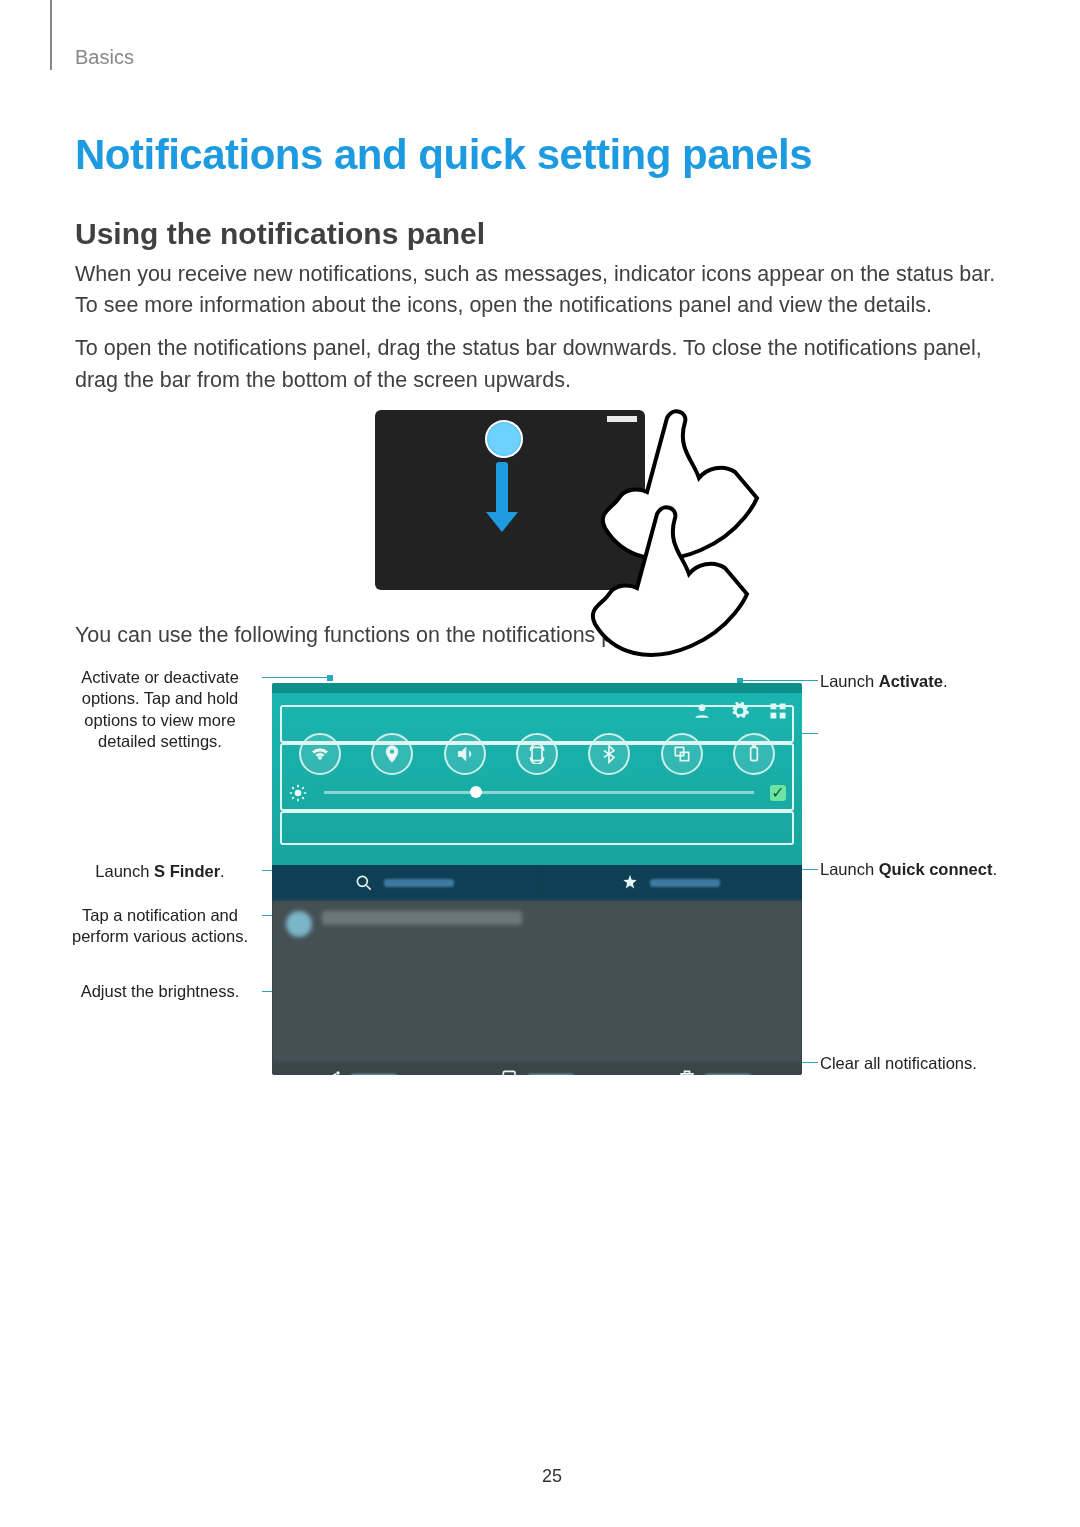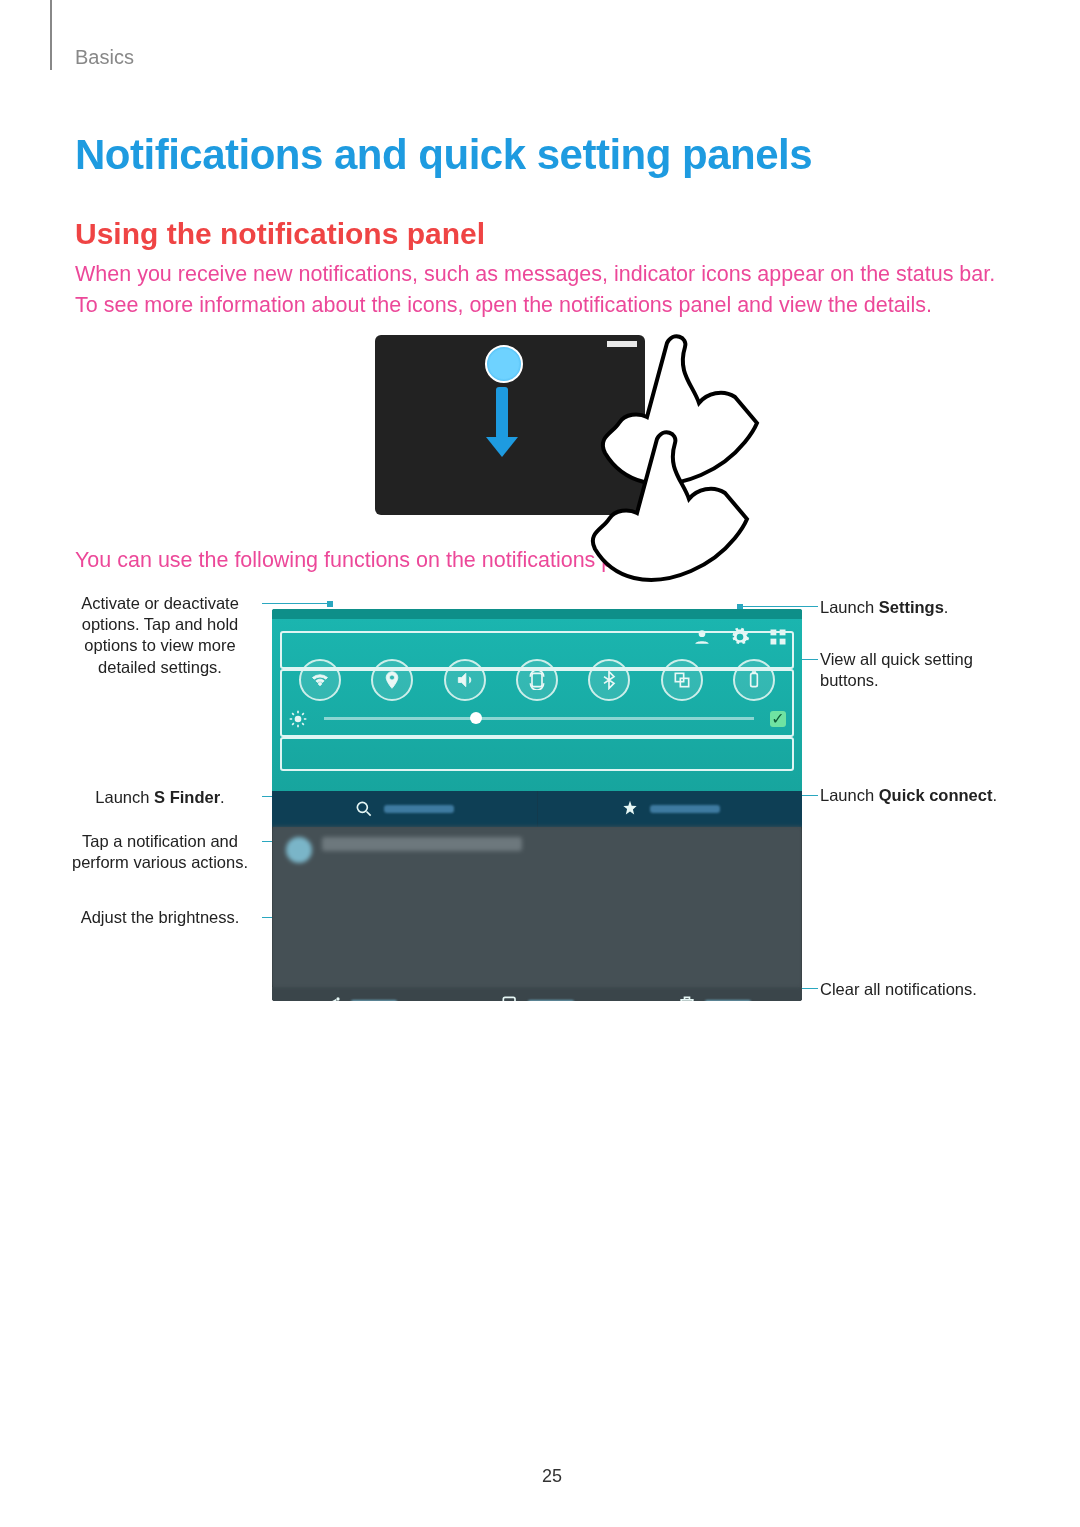--- a/index.html
+++ b/index.html
@@ -33,30 +33,30 @@
     border-left: 2px solid #888;
   }
   h1.main-title {
     color: #1e9be0;
     font-weight: 700;
     font-size: 42px;
     margin: 62px 0 20px 0;
     letter-spacing: -0.5px;
   }
   h2.sub-title {
-    color: #ef4444;
+    color: #404040;
     font-weight: 700;
     font-size: 30px;
     margin: 38px 0 8px 0;
   }
   p.body {
     font-size: 21.5px;
     line-height: 1.45;
     margin: 4px 0 12px 0;
-    color: #ec4899;
+    color: #404040;
   }
 
   
   .gesture-figure {
     width: 330px;
     margin: 14px auto 30px auto;
   }
   .tablet {
     width: 270px;
     height: 180px;
@@ -261,20 +261,21 @@
 <div class="side-rule"></div>
 
 <div class="page">
   <div class="breadcrumb">Basics</div>
 
   <h1 class="main-title">Notifications and quick setting panels</h1>
 
   <h2 class="sub-title">Using the notifications panel</h2>
 
   <p class="body">When you receive new notifications, such as messages, indicator icons appear on the status bar. To see more information about the icons, open the notifications panel and view the details.</p>
+  <p class="body">To open the notifications panel, drag the status bar downwards. To close the notifications panel, drag the bar from the bottom of the screen upwards.</p>
 
   <div class="gesture-figure">
     <div class="tablet">
       <div class="status"></div>
       <div class="touch-dot"></div>
       <div class="arrow-down">
         <div class="shaft"></div>
           <div class="head"></div>
       </div>
       <div class="hand top">
@@ -311,28 +312,27 @@
         <div class="dot" style="right:-3px"></div>
       </div>
 
     <div class="annot left" style="left:-20px; top:318px; width:200px">Adjust the brightness.</div>
     <div class="leader" style="left:182px; top:328px; width:210px">
         <div class="dot" style="right:-3px"></div>
       </div>
     <div class="leader" style="left:390px; top:160px; width:1.5px; height:170px"></div>
 
     <div class="annot right" style="left:740px; top:8px; width:180px">
-      <span>Launch </span><b>Settings</b><span>.</span>
+      <span>Launch </span><b>Activate</b><span>.</span>
     </div>
     <div class="leader" style="left:660px; top:17px; width:78px">
         <div class="dot" style="left:-3px"></div>
       </div>
     <div class="leader" style="left:660px; top:17px; width:1.5px; height:40px"></div>
 
-    <div class="annot right" style="left:740px; top:60px; width:180px">View all quick setting buttons.</div>
     <div class="leader" style="left:700px; top:70px; width:38px">
         <div class="dot" style="left:-3px"></div>
       </div>
 
     <div class="annot right" style="left:740px; top:196px; width:180px">
       <span>Launch </span><b>Quick connect</b><span>.</span>
     </div>
     <div class="leader" style="left:560px; top:206px; width:178px">
         <div class="dot" style="left:-3px"></div>
       </div>

